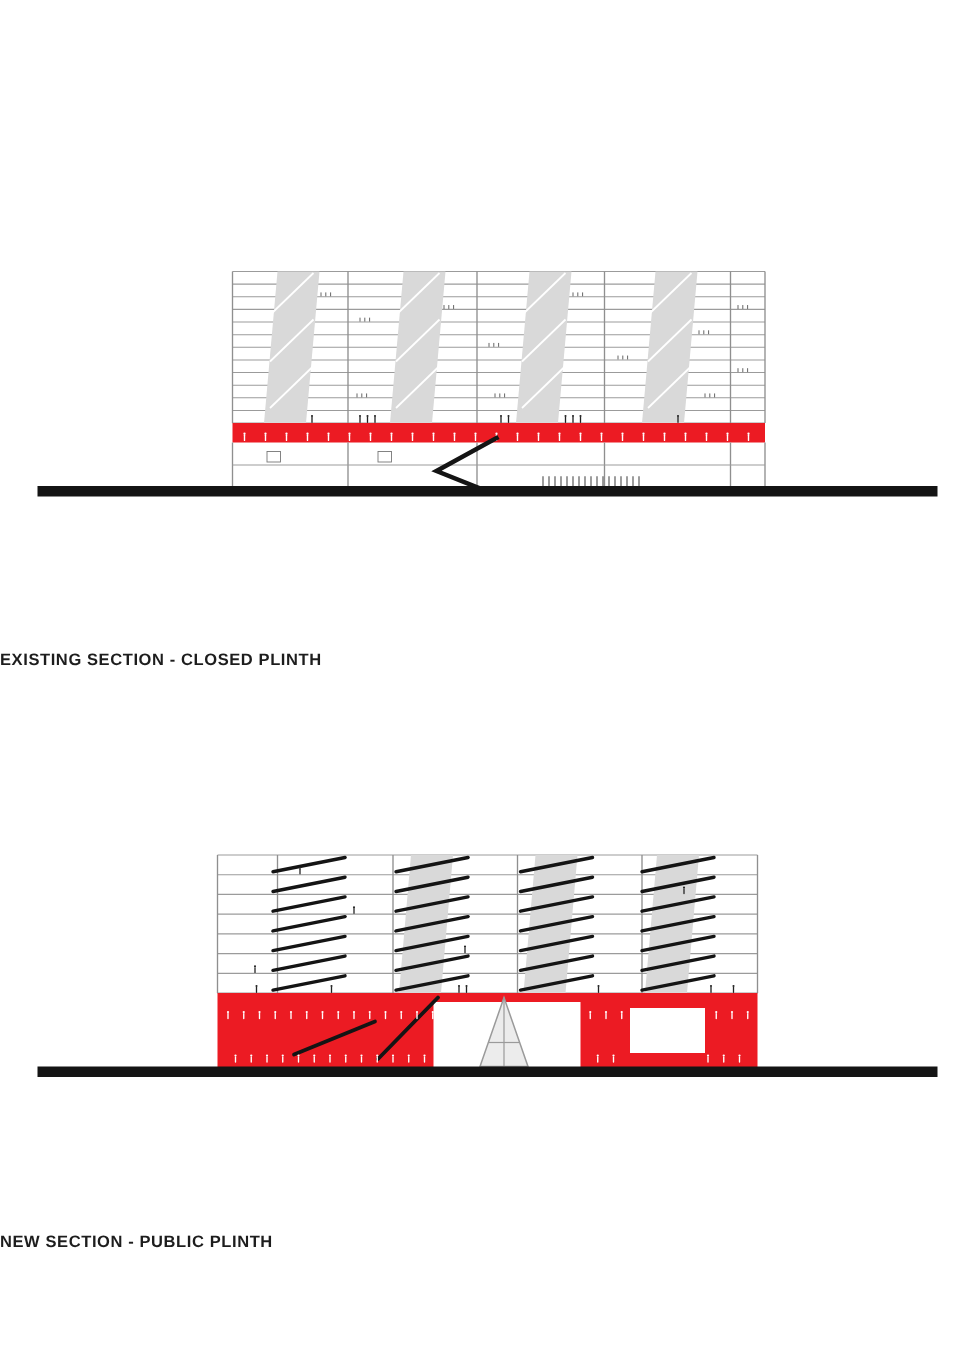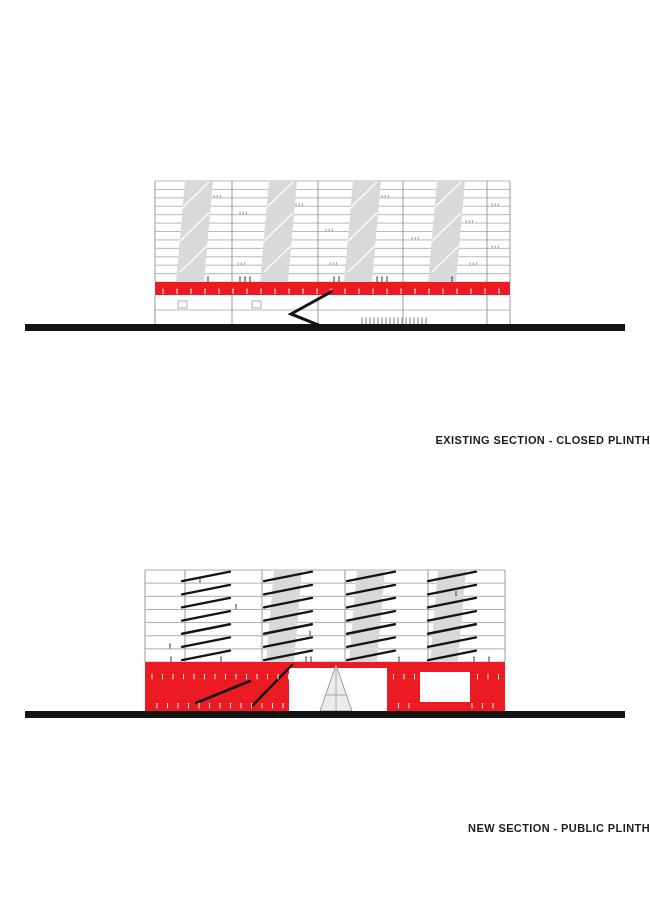--- a/index.html
+++ b/index.html
@@ -8,21 +8,21 @@
     width:650px;height:902px;
     background:#ffffff;
     overflow:hidden;
     font-family:"Liberation Sans", sans-serif;
   }
   .drawing{
     position:absolute;left:0;top:0;width:650px;height:902px;display:block;
   }
   .caption{
     position:absolute;left:0;width:650px;
-    text-align:right;
+    text-align:left;
     font-family:"Liberation Sans", sans-serif;
     font-weight:bold;
     font-size:11px;
     letter-spacing:0.4px;
     color:#1d1d1d;
     white-space:nowrap;
   }
   .caption-existing{top:434px;}
   .caption-new{top:822px;}
 </style>

